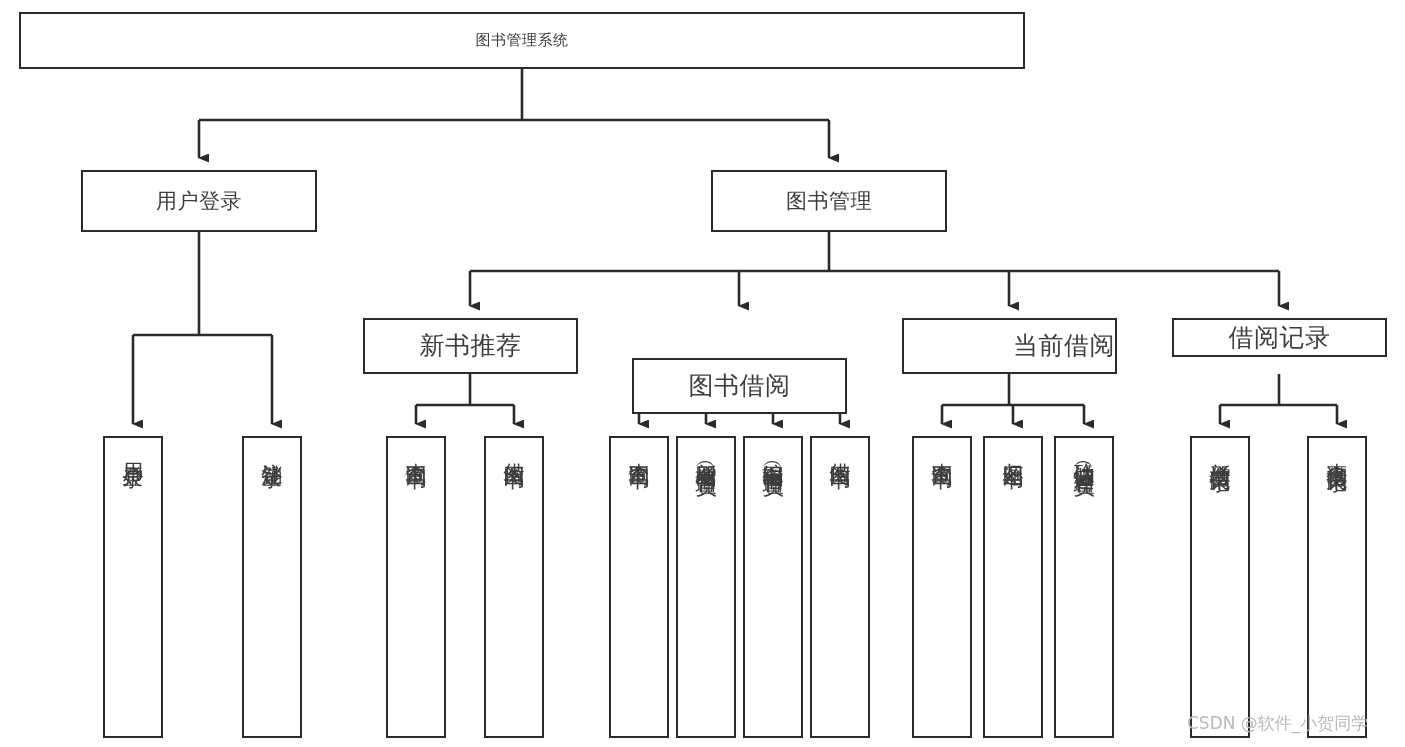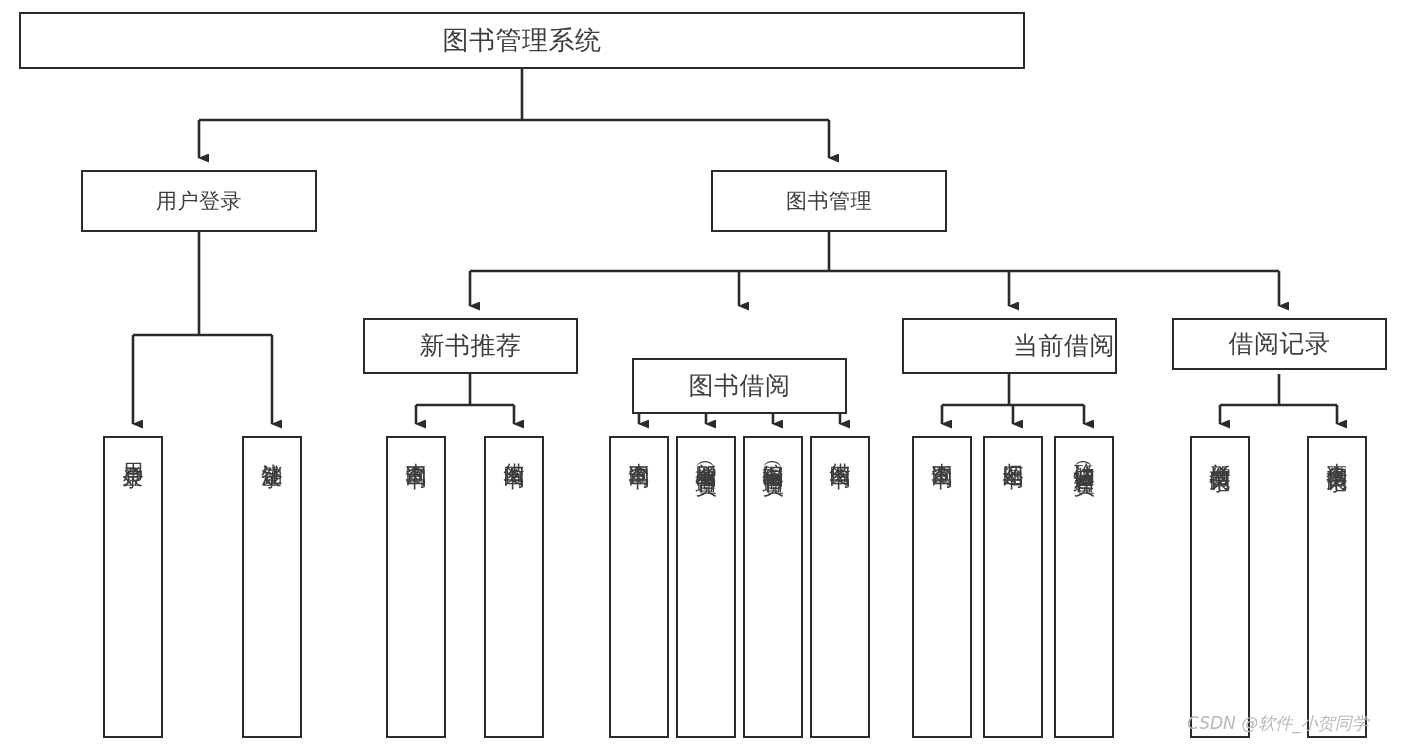--- a/index.html
+++ b/index.html
@@ -36,21 +36,21 @@
     z-index: 4;
   }
   .node-label {
     color: #3d3d3d;
     font-size: 21px;
     line-height: 1.18;
     letter-spacing: 0.5px;
     white-space: nowrap;
     text-align: center;
   }
-  .node.root .node-label { font-size: 26px; }
+  .node.root .node-label { font-size: 15px; }
   .node.level2 .node-label { font-size: 21px; }
   .node.level3 .node-label { font-size: 25px; }
 
   .node.leaf {
     align-items: flex-start;
     justify-content: center;
     padding-top: 8px;
   }
   .node.leaf .node-label {
     writing-mode: vertical-rl;
@@ -63,21 +63,20 @@
   }
   .watermark {
     position: absolute;
     left: 1187px;
     top: 712px;
     font-size: 17px;
     color: #b9b9b9;
     white-space: nowrap;
     z-index: 9;
     font-family: "DejaVu Sans", "Liberation Sans", sans-serif;
-    font-style: italic;
   }
 </style>
 </head>
 <body>
 
 <div id="diagram-root">
 
   <svg id="edge-layer" viewBox="0 0 1405 747" xmlns="http://www.w3.org/2000/svg">
     <defs>
       <marker id="arrowhead" markerWidth="9" markerHeight="11" refX="4.5" refY="10" orient="auto" markerUnits="userSpaceOnUse">
@@ -142,21 +141,21 @@
 
   <div class="node level3" id="node-l3-0" style="left: 363px; top: 318px; width: 215px; height: 56px;">
     <span class="node-label">新书推荐</span>
   </div>
   <div class="node level3" id="node-l3-1" style="left: 632px; top: 318px; width: 215px; height: 56px; margin-top: 40px;">
     <span class="node-label">图书借阅</span>
   </div>
   <div class="node level3" id="node-l3-2" style="left: 902px; top: 318px; width: 215px; height: 56px; justify-content: flex-end;">
     <span class="node-label">当前借阅</span>
   </div>
-  <div class="node level3" id="node-l3-3" style="left: 1172px; top: 318px; width: 215px; height: 52px; justify-content: center;">
+  <div class="node level3" id="node-l3-3" style="left: 1172px; top: 318px; width: 215px; height: 39px; justify-content: center;">
     <span class="node-label">借阅记录</span>
   </div>
 
   <div class="node leaf" id="node-leaf-0" style="left: 103px; top: 436px; width: 60px; height: 302px;">
     <span class="node-label">用户登录</span>
   </div>
   <div class="node leaf" id="node-leaf-1" style="left: 242px; top: 436px; width: 60px; height: 302px;">
     <span class="node-label">注销登录</span>
   </div>
   <div class="node leaf" id="node-leaf-2" style="left: 386px; top: 436px; width: 60px; height: 302px;">

